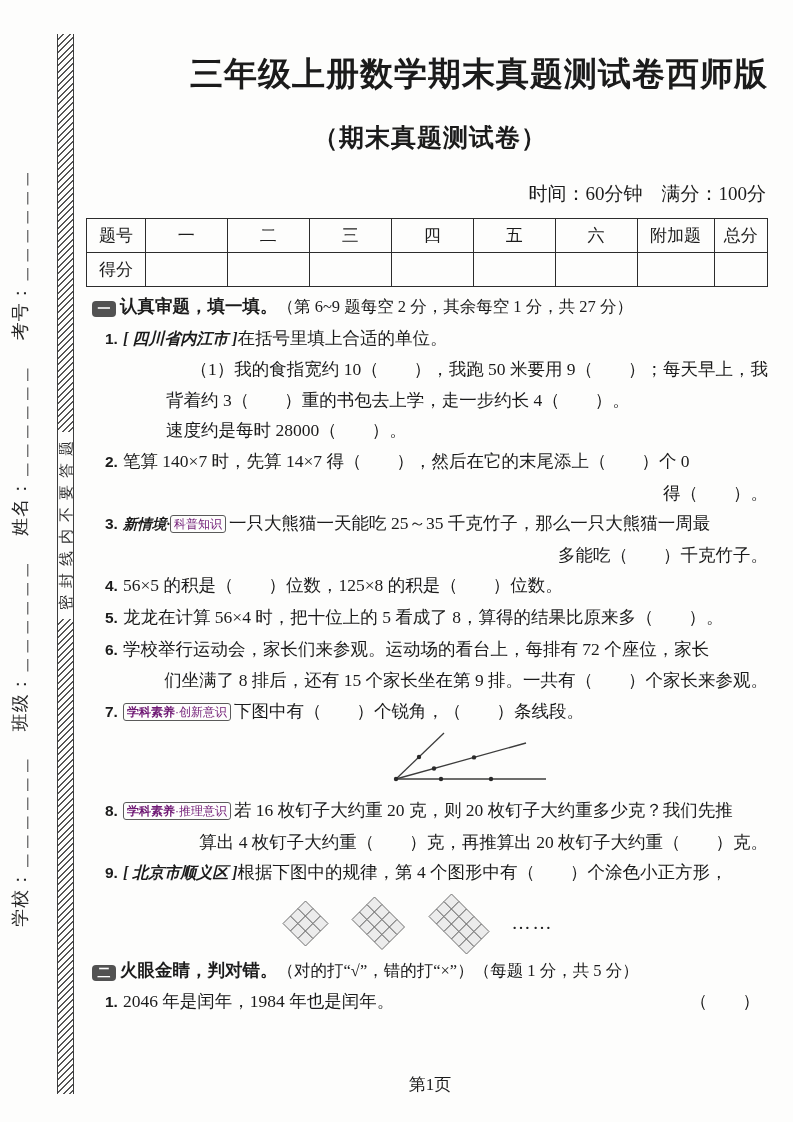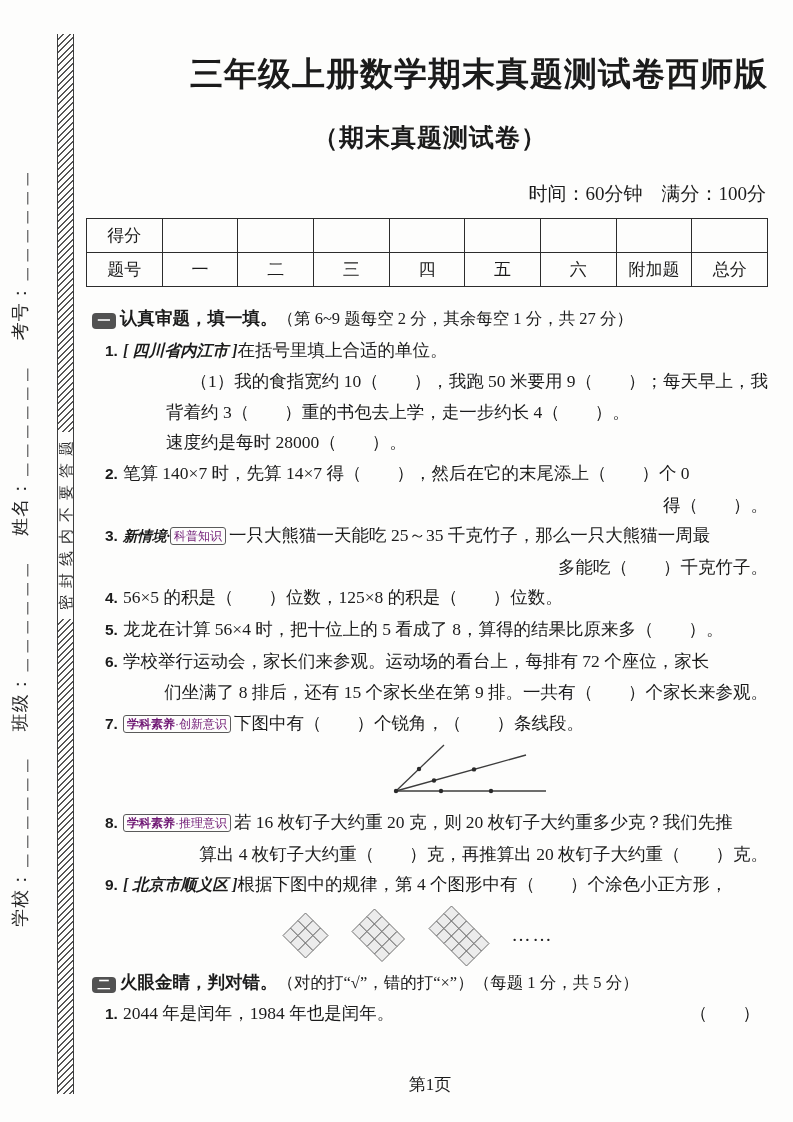--- a/index.html
+++ b/index.html
@@ -51,21 +51,21 @@
   table.score td{
     border:1.6px solid #2c2c2c;height:33px;text-align:center;
     font-size:17px;padding:0;
   }
   td.c-label{width:8.6%;}
   td.c-num{width:12.05%;}
   td.c-extra{width:11.3%;}
   td.c-total{width:7.8%;}
   
   .questions{
-    position:absolute;top:303px;left:0;width:100%;
+    position:absolute;top:291px;left:0;width:100%;
     font-size:17.5px;line-height:30.6px;white-space:nowrap;
   }
   .sec-header{font-weight:700;font-family:"Liberation Sans","DejaVu Sans",sans-serif;font-size:17.5px;}
   .sec-badge{
     display:inline-block;background:#525252;color:#fff;width:24px;height:16px;
     border-radius:4px;text-align:center;line-height:16px;font-size:13px;
     font-weight:700;vertical-align:-1px;margin-right:4px;
   }
   .sec-note{font-weight:400;font-family:"Liberation Serif","DejaVu Serif",serif;font-size:16.5px;}
   .qnum{
@@ -115,40 +115,40 @@
 </div>
 
 <div class="content">
   <div class="title">三年级上册数学期末真题测试卷西师版</div>
   <div class="subtitle">（期末真题测试卷）</div>
   <div class="info-line">时间：60分钟　满分：100分</div>
 
   <table class="score">
     <tbody>
         <tr>
-      <td>得分</td>
-      <td></td>
-      <td></td>
-      <td></td>
-      <td></td>
-      <td></td>
-      <td></td>
-      <td></td>
-      <td></td>
-    </tr>
-    <tr>
       <td class="c-label">题号</td>
       <td class="c-num">一</td>
       <td class="c-num">二</td>
       <td class="c-num">三</td>
       <td class="c-num">四</td>
       <td class="c-num">五</td>
       <td class="c-num">六</td>
       <td class="c-extra">附加题</td>
       <td class="c-total">总分</td>
+    </tr>
+    <tr>
+      <td>得分</td>
+      <td></td>
+      <td></td>
+      <td></td>
+      <td></td>
+      <td></td>
+      <td></td>
+      <td></td>
+      <td></td>
     </tr>
   </tbody>
     </table>
 
   <div class="questions">
     
     <div class="sec-header">
       <span class="sec-badge">一</span><span>认真审题，填一填。</span><span class="sec-note">（第 6~9 题每空 2 分，其余每空 1 分，共 27 分）</span>
     </div>
 
@@ -258,19 +258,19 @@
         </svg>
       <span class="dots">……</span>
     </div>
 
     
     <div class="sec-header">
       <span class="sec-badge">二</span><span>火眼金睛，判对错。</span><span class="sec-note">（对的打“√”，错的打“×”）（每题 1 分，共 5 分）</span>
     </div>
 
     <div class="ind1 judge-row">
-      <span><span class="qnum">1.</span><span>2044 年是闰年，1984 年也是闰年。</span></span>
+      <span><span class="qnum">1.</span><span>2046 年是闰年，1984 年也是闰年。</span></span>
       <span>（　　）</span>
     </div>
   </div>
 
   <div class="footer">第1页</div>
 </div>
 
 </body></html>

